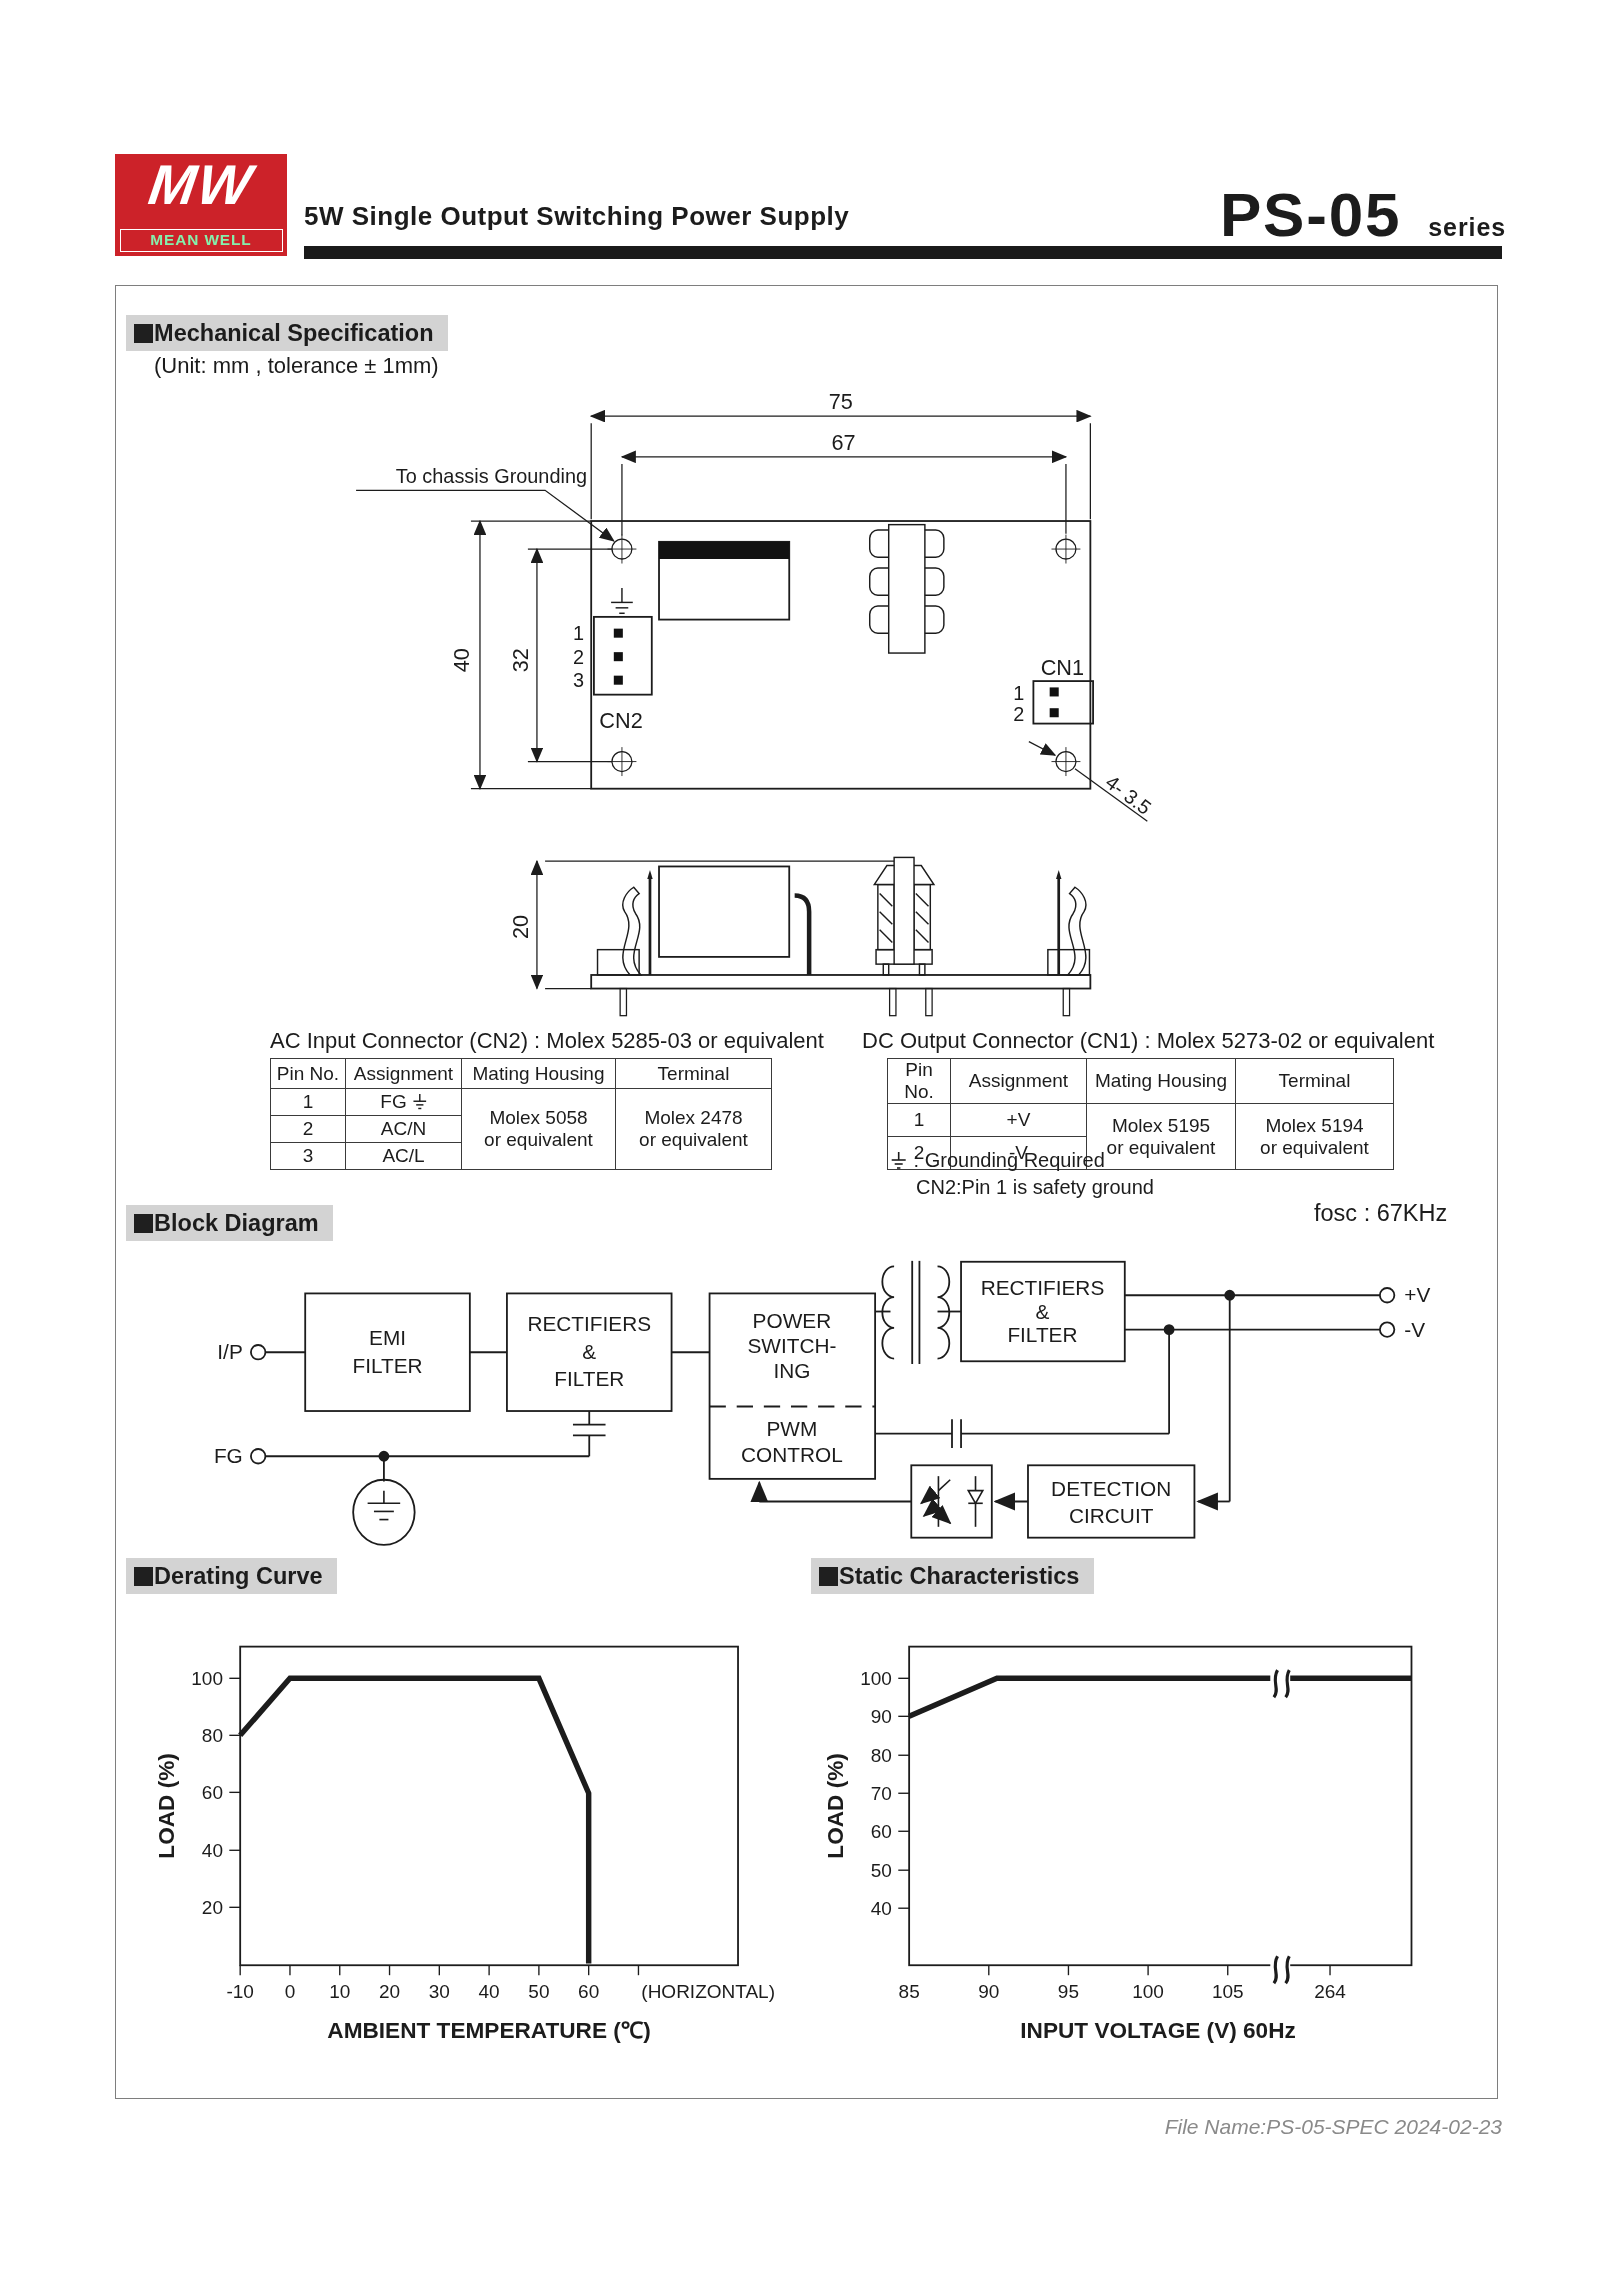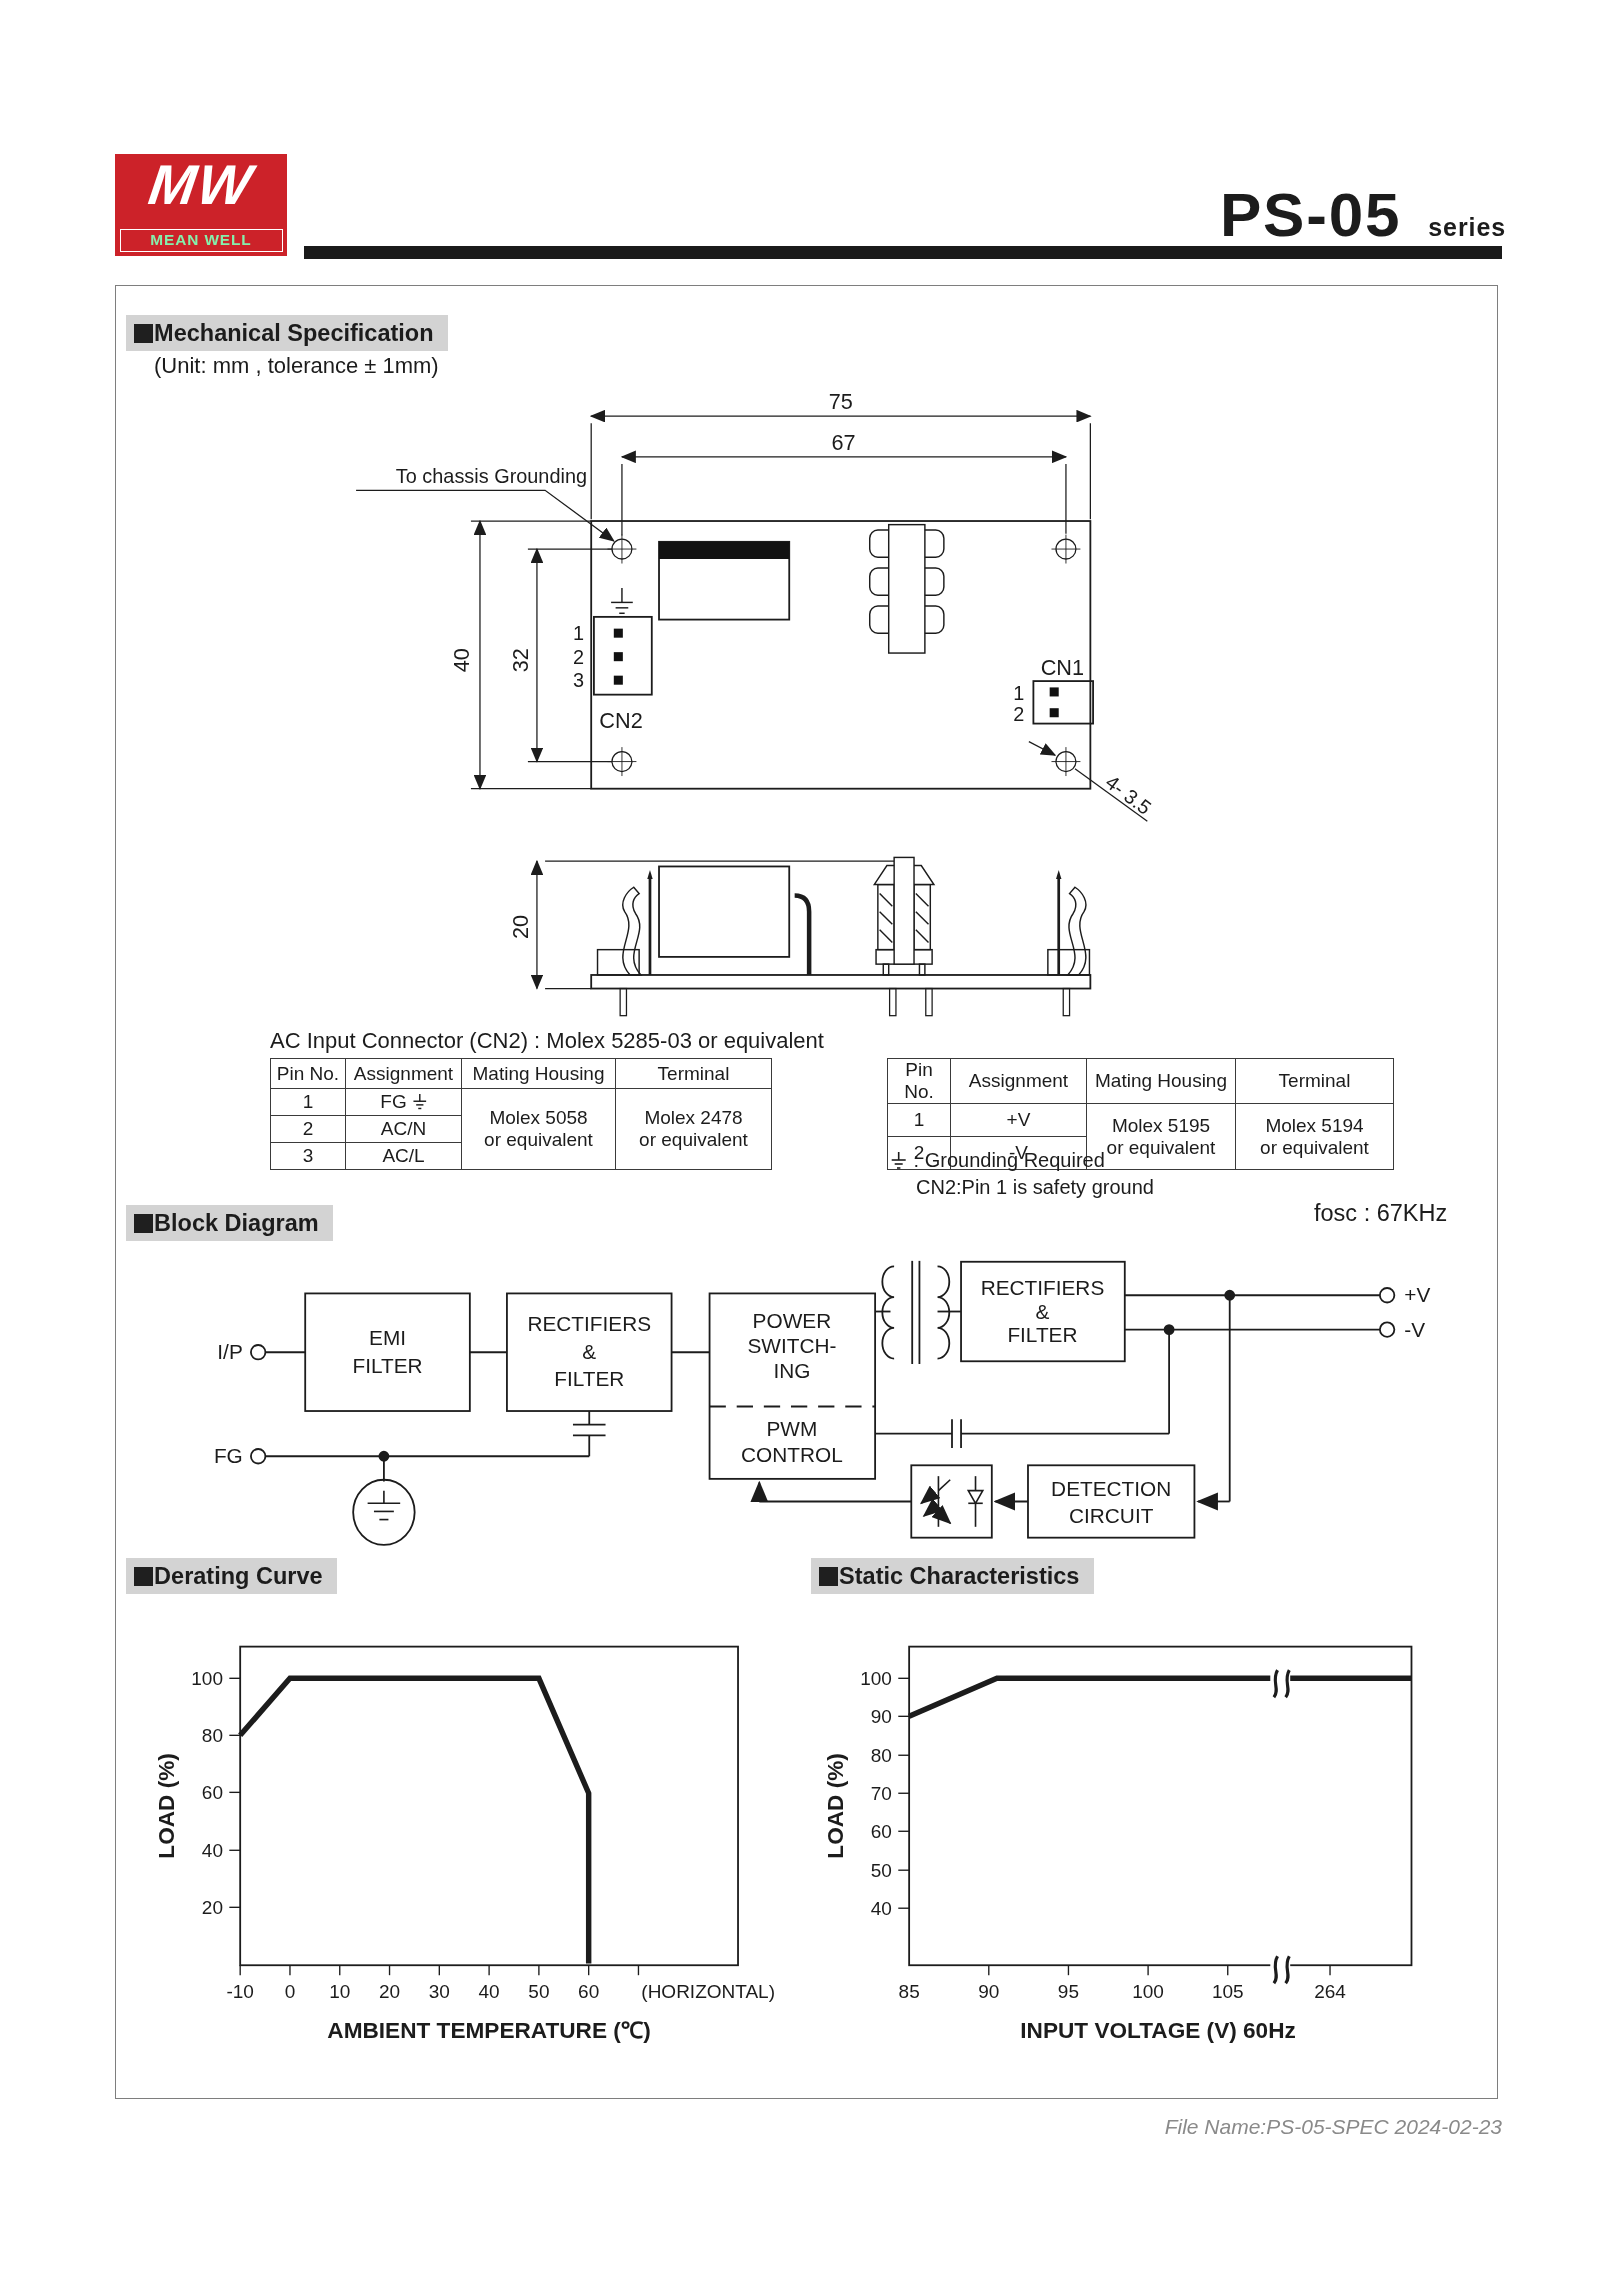--- a/index.html
+++ b/index.html
@@ -58,20 +58,21 @@
 </style>
 </head>
 <body>
 
 <div class="page">
 
   <div class="abs logo">
     <div class="logo-mw">MW</div>
     <div class="logo-strip">MEAN WELL</div>
   </div>
+  <div class="abs doc-title">5W Single Output Switching Power Supply</div>
   <div class="abs product">
     <span class="big">PS-05</span><span class="small">series</span>
   </div>
   <div class="abs header-bar"></div>
 
   <div class="abs content-border"></div>
 
   <div class="abs sec-head" style="left:126px; top:315px;">
     <span class="sq"></span>
     <span>Mechanical Specification</span>
@@ -251,20 +252,21 @@
       <td>2</td>
       <td>AC/N</td>
     </tr>
     <tr style="height:27px;">
       <td>3</td>
       <td>AC/L</td>
     </tr>
   </tbody>
     </table>
 
+  <div class="abs tbl-title" style="left:862px; top:1028px;">DC Output Connector (CN1) : Molex 5273-02 or equivalent</div>
   <table class="spec abs" style="left:887px; top:1058px; width:507px;">
     <colgroup>
         <col style="width:63px">
         <col style="width:136px">
         <col style="width:149px">
         <col style="width:158px">
       </colgroup>
     <tbody>
         <tr style="height:30px;">
       <th>Pin No.</th>

